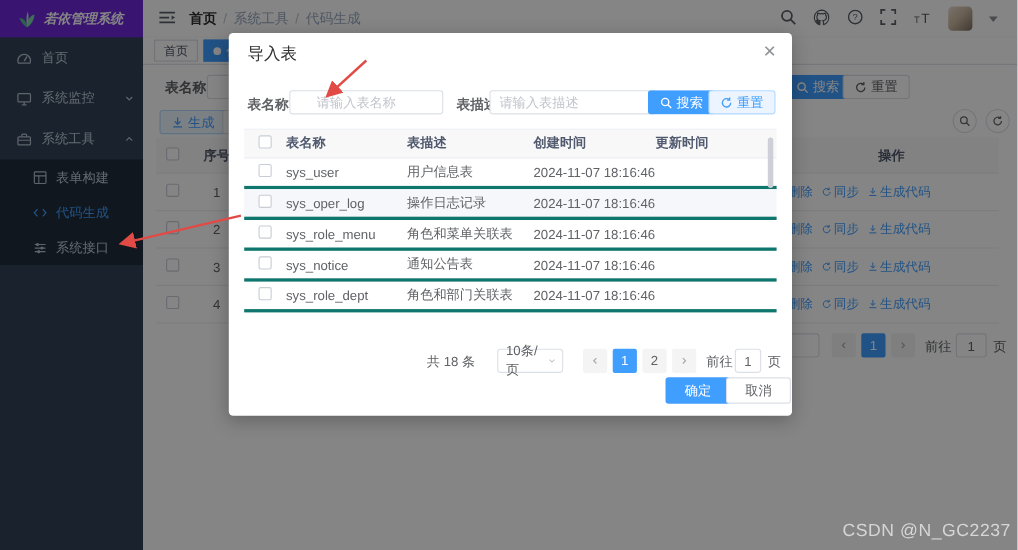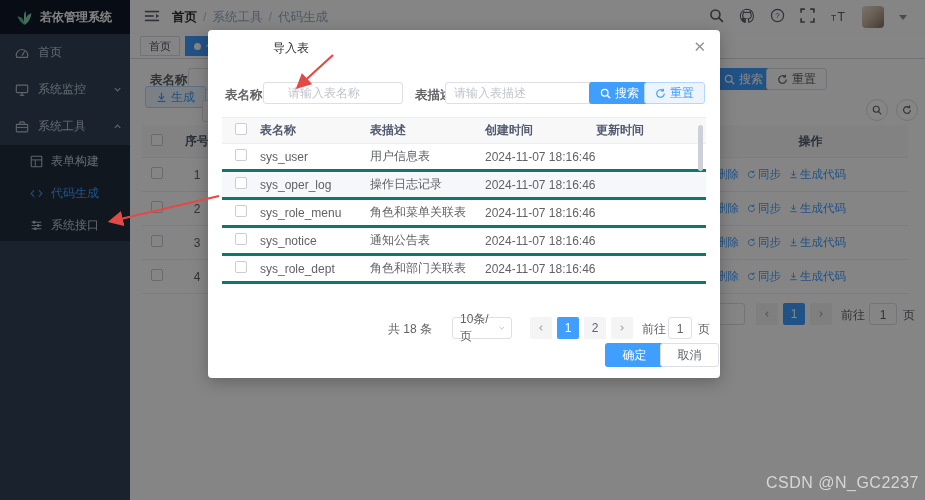--- a/index.html
+++ b/index.html
@@ -4,21 +4,21 @@
 <style>
   * { margin:0; padding:0; box-sizing:border-box; }
   html,body { width:925px; height:500px; overflow:hidden; }
   body { font-family:"Liberation Sans","DejaVu Sans",sans-serif; font-size:12px; color:#606266; }
   #app { position:relative; width:925px; height:500px; background:#f0f2f5; overflow:hidden; }
   .abs { position:absolute; }
   [data-interactable="true"] { cursor:pointer; }
 
   
   .sidebar { position:absolute; left:0; top:0; width:130px; height:500px; background:#304156; z-index:1; }
-  .logo { height:34px; display:flex; align-items:center; gap:7px; padding-left:16px; background:#0f172a; }
+  .logo { height:34px; display:flex; align-items:center; gap:7px; padding-left:16px; background:#6d28d9;font-style:italic; }
   .logo-title { color:#fff; font-size:12px; font-weight:bold; white-space:nowrap; }
   .mi { height:37px; display:flex; align-items:center; gap:9px; padding-left:15px; color:#bfcbd9; font-size:12px; position:relative; }
   .mi svg, .smi svg { flex:0 0 auto; color:#b7c0cd; }
   .mi .chev { position:absolute; right:8px; color:#9aa5b5; }
   .submenu { background:#1f2d3d; }
   .smi { height:32px; display:flex; align-items:center; gap:8px; padding-left:30px; color:#bfcbd9; font-size:12px; }
   .smi.active { color:#409eff; }
   .smi.active svg { color:#409eff; }
 
   
@@ -51,21 +51,21 @@
   .bg-row { position:absolute; left:12px; width:766px; height:34px; display:grid; grid-template-columns:30px 50px 1fr 245px; align-items:center; border-bottom:1px solid #ebeef5; }
   .ops { display:flex; gap:8px; color:#409eff; font-size:11.5px; align-items:center; }
   .op { display:inline-flex; align-items:center; gap:2px; color:#409eff; }
   .pager-box { height:22px; min-width:22px; padding:0 5px; display:inline-flex; align-items:center; justify-content:center; background:#f4f4f5; border-radius:2px; color:#606266; font-size:12px; }
   .pager-box.on { background:#409eff; color:#fff; }
   .pager-chev { color:#a8abb2; }
 
   
   .overlay { position:absolute; inset:0; background:rgba(0,0,0,0.48); z-index:10; }
   .modal { position:absolute; left:208px; top:30px; width:512px; height:348px; background:#fff; border-radius:4px; box-shadow:0 4px 16px rgba(0,0,0,.25); z-index:20; }
-  .m-title { position:absolute; left:17px; top:10px; font-size:12px; color:#303133;margin-left:48px; }
+  .m-title { position:absolute; left:17px; top:10px; font-size:15px; color:#303133; }
   .m-close { position:absolute; right:14px; top:8px; font-size:15px; color:#909399; }
   .m-label { position:absolute; font-weight:bold; color:#606266; font-size:12.5px; top:57px; }
   .m-input { position:absolute; top:52px; height:22px; border:1px solid #dcdfe6; border-radius:3px; font-size:12px; color:#606266; padding:0 8px; font-family:inherit; }
   .m-input::placeholder { color:#c0c4cc; }
   .m-table { position:absolute; left:14px; top:87px; width:484px; border-top:1px solid #ebeef5; }
   .m-thead { height:26px; background:#f8f8f9; display:grid; grid-template-columns:38px 110px 115px 111px 1fr; align-items:center; font-weight:bold; color:#515a6e; border-bottom:1px solid #ebeef5; }
   .m-row { height:28px; display:grid; grid-template-columns:38px 110px 115px 111px 1fr; align-items:center; border-bottom:3px solid #0f766e; color:#606266; }
   .m-row.hover { background:#f5f7fa; }
   .tc { text-align:center; }
   .m-scroll { position:absolute; left:490px; top:95px; width:5px; height:46px; background:#cdd0d6; border-radius:3px; }
@@ -226,21 +226,21 @@
       <span data-interactable="false">搜索</span>
     </span>
     <span class="abs btn btn-default" style="left:636px; top:9px;" data-interactable="true">
       <svg width="11" height="11" viewBox="0 0 14 14" data-interactable="false">
           <path d="M11.8 7 a4.8 4.8 0 1 1-1.4-3.4" fill="none" stroke="currentColor" stroke-width="1.5"></path>
           <path d="M10.6 0.8 L10.6 3.8 L7.6 3.8" fill="none" stroke="currentColor" stroke-width="1.5"></path>
         </svg>
       <span data-interactable="false">重置</span>
     </span>
 
-    <span class="abs btn btn-plain" style="left:15px; top:27px;font-family:Liberation Serif, serif;" data-interactable="true">
+    <span class="abs btn btn-plain" style="left:15px; top:41px;font-family:Liberation Serif, serif;" data-interactable="true">
       <svg width="11" height="11" viewBox="0 0 14 14" data-interactable="false">
           <line x1="7" y1="1" x2="7" y2="8" stroke="currentColor" stroke-width="1.5"></line>
           <path d="M3.8 5.5 L7 9 L10.2 5.5" fill="none" stroke="currentColor" stroke-width="1.5"></path>
           <line x1="2" y1="12" x2="12" y2="12" stroke="currentColor" stroke-width="1.5"></line>
         </svg>
       <span data-interactable="false">生成</span>
     </span>
     <span class="abs btn btn-default" style="left:72px; top:41px; width:46px;" data-interactable="true"></span>
     <span class="abs circle-btn" style="left:736px; top:40px;" data-interactable="true">
         <svg width="10" height="10" viewBox="0 0 14 14" data-interactable="false">

